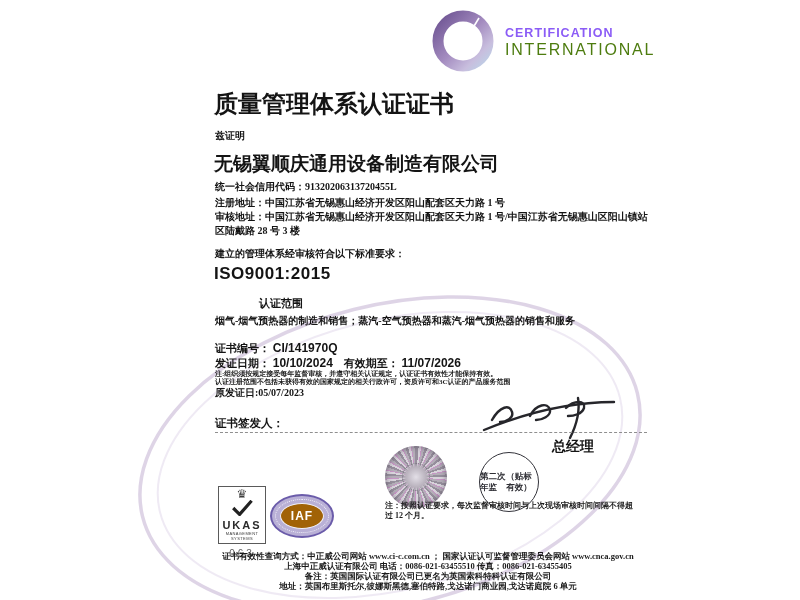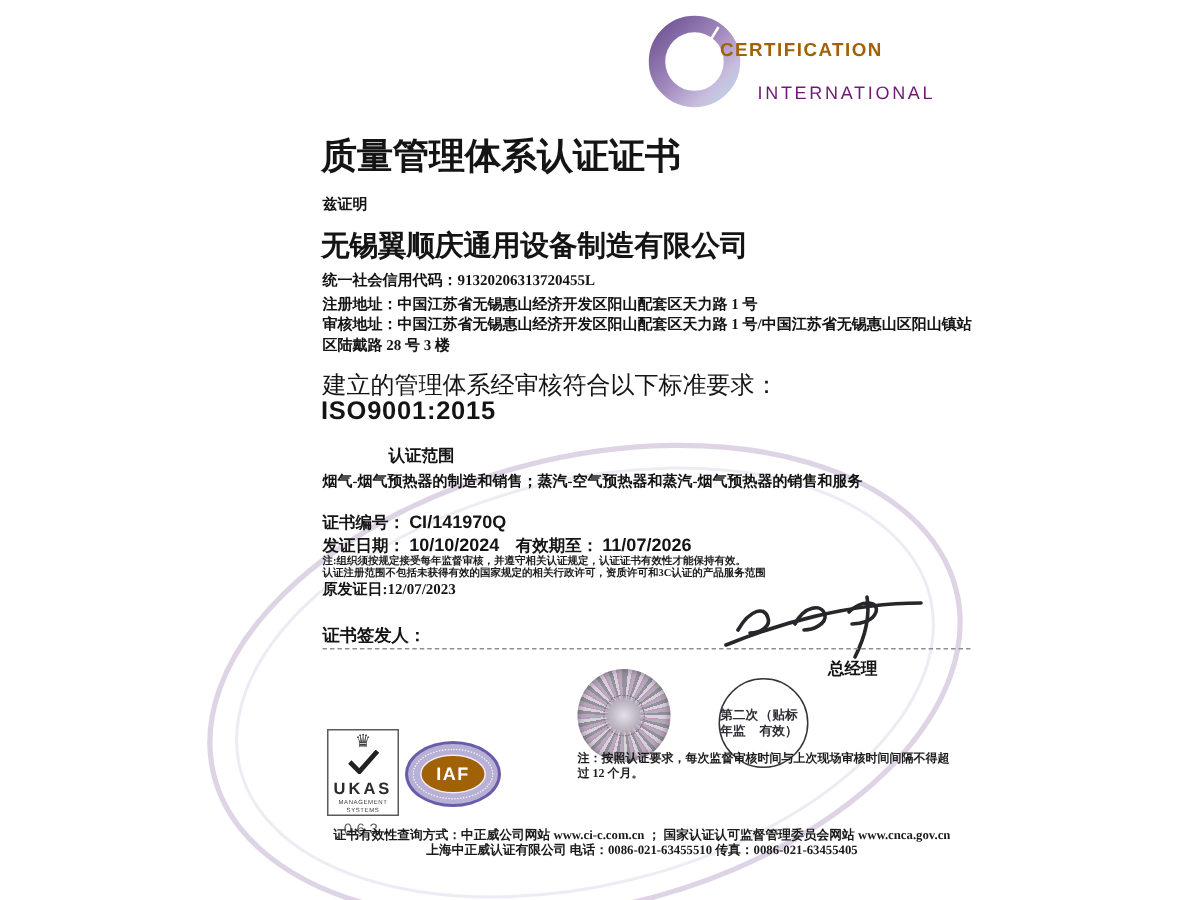--- a/index.html
+++ b/index.html
@@ -4,44 +4,44 @@
 <style>
   html,body{margin:0;padding:0;background:#ffffff;}
   .page{position:relative;width:800px;height:600px;background:#ffffff;overflow:hidden;
         font-family:"Liberation Serif","DejaVu Serif",serif;color:#141414;}
   .abs{position:absolute;}
   
   .watermark{position:absolute;left:0;top:0;z-index:0;pointer-events:none;}
   .content{position:relative;z-index:1;}
   
   .ci-ring{left:430px;top:8px;width:66px;height:66px;}
-  .ci-word1{left:480px;top:26px;font-family:"Liberation Sans","DejaVu Sans",sans-serif;
-            font-size:12.5px;font-weight:bold;letter-spacing:1px;color:#a16207;}
-  .ci-word2{left:505px;top:55px;font-family:"Liberation Sans","DejaVu Sans",sans-serif;
-            font-size:12px;letter-spacing:1.8px;color:#701a75;}
+  .ci-word1{left:505px;top:26px;font-family:"Liberation Sans","DejaVu Sans",sans-serif;
+            font-size:12.5px;font-weight:bold;letter-spacing:1px;color:#8b5cf6;}
+  .ci-word2{left:505px;top:41px;font-family:"Liberation Sans","DejaVu Sans",sans-serif;
+            font-size:16px;letter-spacing:1.8px;color:#4d7c0f;}
   
   .title{left:214px;top:88px;font-size:24px;font-weight:bold;white-space:nowrap;}
   .intro{left:215px;top:129px;font-size:10px;font-weight:bold;}
   .company-name{left:214px;top:151px;font-size:19px;font-weight:bold;white-space:nowrap;}
   .credit{left:215px;top:180px;font-size:10px;font-weight:bold;}
   .regaddr{left:215px;top:196px;font-size:10px;font-weight:bold;}
   .auditaddr{left:215px;top:210px;width:436px;font-size:10px;font-weight:bold;line-height:14px;}
-  .stdintro{left:215px;top:247px;font-size:16px;font-weight:normal;}
+  .stdintro{left:215px;top:247px;font-size:10px;font-weight:bold;}
   .stdcode{left:214px;top:264px;font-family:"Liberation Sans","DejaVu Sans",sans-serif;
            font-size:17px;font-weight:bold;letter-spacing:0.5px;}
   .scopelabel{left:215px;top:296px;font-size:11px;font-weight:bold;margin-left:44px;}
   .scopetext{left:215px;top:314px;width:436px;font-size:10px;font-weight:bold;}
   .row-cert{left:215px;top:341px;font-size:11px;font-weight:bold;}
   .row-date{left:215px;top:356px;font-size:11px;font-weight:bold;}
   .mono-val{font-family:"Liberation Sans","DejaVu Sans",sans-serif;font-size:12px;font-weight:bold;}
   .notes{left:215px;top:371px;width:440px;font-size:7px;font-weight:bold;line-height:7.6px;color:#1c1c1c;}
   .orig{left:215px;top:386px;font-size:10px;font-weight:bold;}
   .signer-label{left:215px;top:416px;font-size:11.5px;font-weight:bold;}
   .sign-line{left:215px;top:432px;width:432px;border-top:1px dashed #8f8f8f;height:0;}
-  .signer-title{left:552px;top:438px;font-size:11px;font-weight:bold;}
+  .signer-title{left:552px;top:438px;font-size:14px;font-weight:bold;}
   .signature{left:478px;top:386px;width:145px;height:62px;}
   
   .sticker{left:385px;top:446px;width:62px;height:62px;border-radius:50%;
            background:repeating-conic-gradient(from 0deg,#968f9c 0deg 5deg,#d8d3db 5deg 10deg,
                       #c795c5 10deg 12deg,#b4adb8 12deg 17deg);
            box-shadow:inset 0 0 6px rgba(60,50,70,.55);}
   .sticker-core{position:absolute;left:17px;top:17px;width:28px;height:28px;border-radius:50%;
            background:radial-gradient(circle,#e3dfe7 0%,#b9b2bd 55%,rgba(185,178,189,0) 75%);
            border:1px dotted #7d7584;box-sizing:border-box;}
   .annual-stamp{left:479px;top:452px;width:58px;height:58px;border:1.6px solid #33333a;border-radius:50%;
@@ -119,21 +119,21 @@
       <span>发证日期：</span>
       <span class="mono-val">10/10/2024</span>
       <span>&nbsp;&nbsp;</span>
       <span>有效期至：</span>
       <span class="mono-val">11/07/2026</span>
     </div>
     <div class="abs notes">
       <div>注:组织须按规定接受每年监督审核，并遵守相关认证规定，认证证书有效性才能保持有效。</div>
       <div>认证注册范围不包括未获得有效的国家规定的相关行政许可，资质许可和3C认证的产品服务范围</div>
     </div>
-    <div class="abs orig">原发证日:12/07/2023</div>
+    <div class="abs orig">原发证日:05/07/2023</div>
 
     <svg class="abs signature" viewBox="0 0 145 62">
       <g fill="none" stroke="#26262b" stroke-width="2.4" stroke-linecap="round">
         <path d="M14 34 C22 20 32 18 34 26 C36 32 28 36 22 36"></path>
         <path d="M6 44 C40 30 88 16 136 16"></path>
         <path d="M52 30 C58 18 70 16 72 24 C73 30 64 34 58 34"></path>
         <path d="M88 22 C96 14 108 14 106 22 C104 28 96 30 90 30"></path>
         <path d="M100 12 C102 24 100 36 92 52"></path>
       </g>
     </svg>
@@ -164,16 +164,18 @@
     <div class="abs ukas-number">063</div>
 
     <div class="abs iaf">
       <div class="iaf-ring"></div>
       <div class="iaf-core">IAF</div>
     </div>
 
     <div class="abs footer">
       <div>证书有效性查询方式：中正威公司网站 www.ci-c.com.cn ； 国家认证认可监督管理委员会网站 www.cnca.gov.cn</div>
       <div>上海中正威认证有限公司 电话：0086-021-63455510 传真：0086-021-63455405</div>
+      <div>备注：英国国际认证有限公司已更名为英国索科特科认证有限公司</div>
+      <div>地址：英国布里斯托尔,彼娜斯黑德,塞伯特路,戈达诺门商业园,戈达诺庭院 6 单元</div>
     </div>
 
   </div>
 </div>
 
 </body></html>

